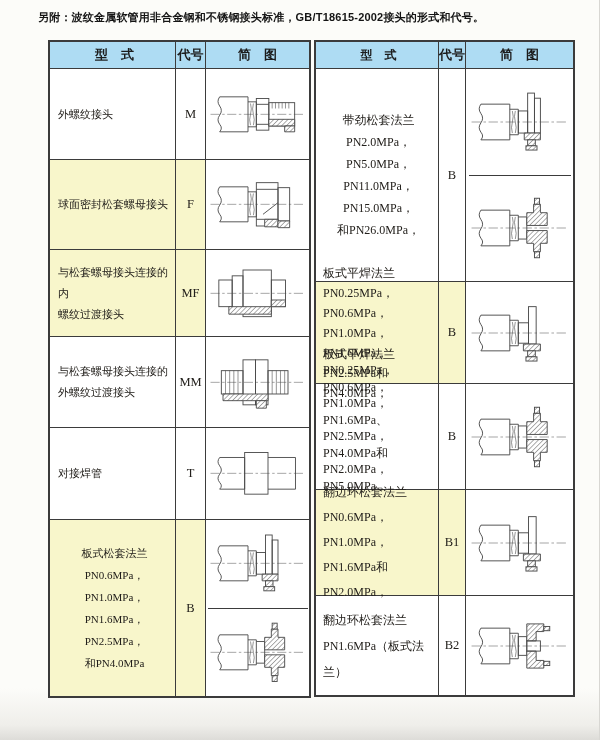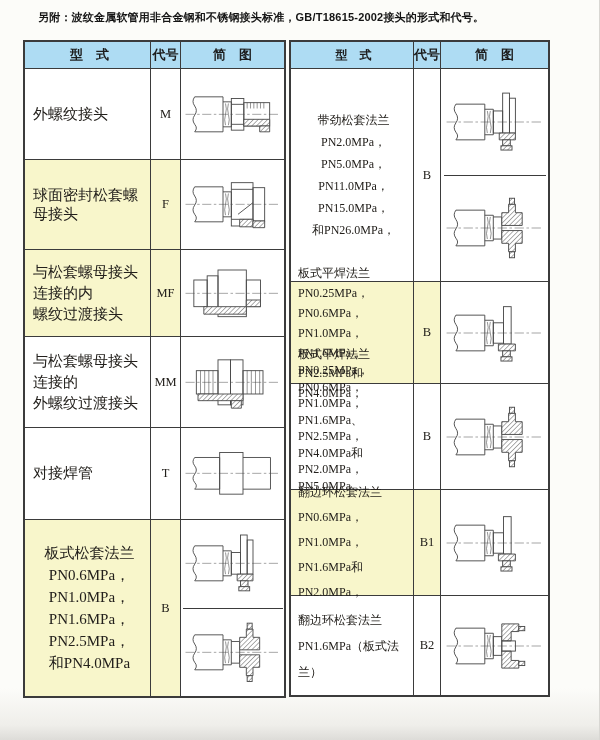--- a/index.html
+++ b/index.html
@@ -10,35 +10,35 @@
   body{width:600px;height:740px;font-family:"Liberation Sans",sans-serif;}
   .page{
     position:relative;width:600px;height:740px;overflow:hidden;
     background:linear-gradient(180deg,var(--page_bg) 0%,var(--page_bg) 93%,#efeeea 98%,#dddcd8 100%);
     border-right:1px solid #d8d7d3;box-sizing:border-box;
   }
   .title{
     position:absolute;left:38px;top:10px;width:540px;
     font-size:11px;font-weight:bold;color:#141414;letter-spacing:.2px;
   }
-  .tables{position:absolute;left:23px;top:40px;display:flex;gap:3px;}
+  .tables{position:absolute;left:48px;top:40px;display:flex;gap:3px;}
   .tbl{border:2px solid var(--border);background:#fff;box-sizing:border-box;}
   .tbl.left{width:263px;height:658px;}
   .tbl.right{width:261px;height:657px;}
   .row{display:flex;border-top:1px solid var(--border);box-sizing:border-box;align-items:stretch;}
   .row:first-child{border-top:none;}
   .c{border-left:1px solid var(--border);box-sizing:border-box;display:flex;
      flex-direction:column;justify-content:center;}
   .c:first-child{border-left:none;}
   .hdr{height:26px;}
   .hdr .c{background:var(--header_bg);align-items:center;justify-content:center;
           font-family:"Liberation Serif","DejaVu Serif",serif;font-weight:bold;
           font-size:13px;color:#1c1c1c;flex-direction:row;}
   .type{padding:4px 4px 4px 8px;font-family:"Liberation Serif","DejaVu Serif",serif;
-        font-size:15px;color:var(--text);}
+        font-size:11px;color:var(--text);}
   .right .type{font-size:12px;padding-left:7px;}
   .code{align-items:center;justify-content:center;
         font-family:"Liberation Serif","DejaVu Serif",serif;font-size:12.5px;color:var(--text);
         flex-direction:row;text-align:right;}
   .diag{flex:1;align-items:center;justify-content:center;background:#fff;}
   .left .type{width:125px;}  .left .code{width:30px;}
   .right .type{width:122px;} .right .code{width:27px;}
   .row.y .type,.row.y .code{background:var(--row_yellow);}
   .stack{padding:0;}
   .sub{flex:1;display:flex;align-items:center;justify-content:center;}

